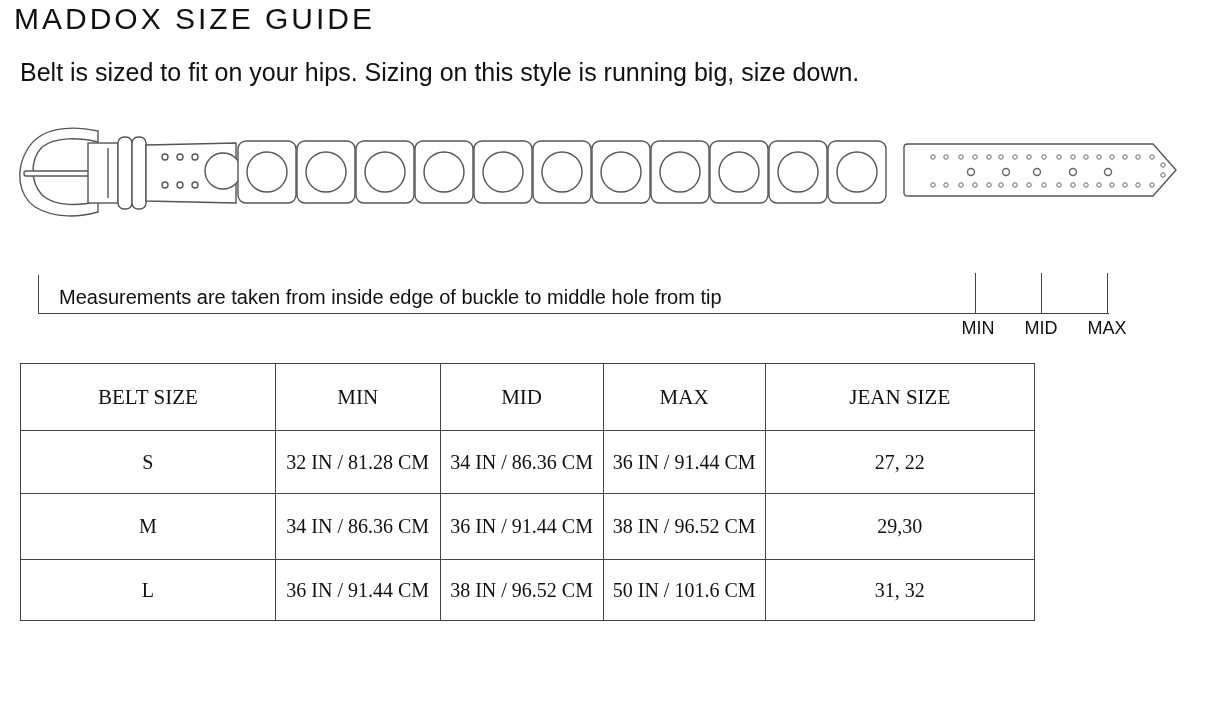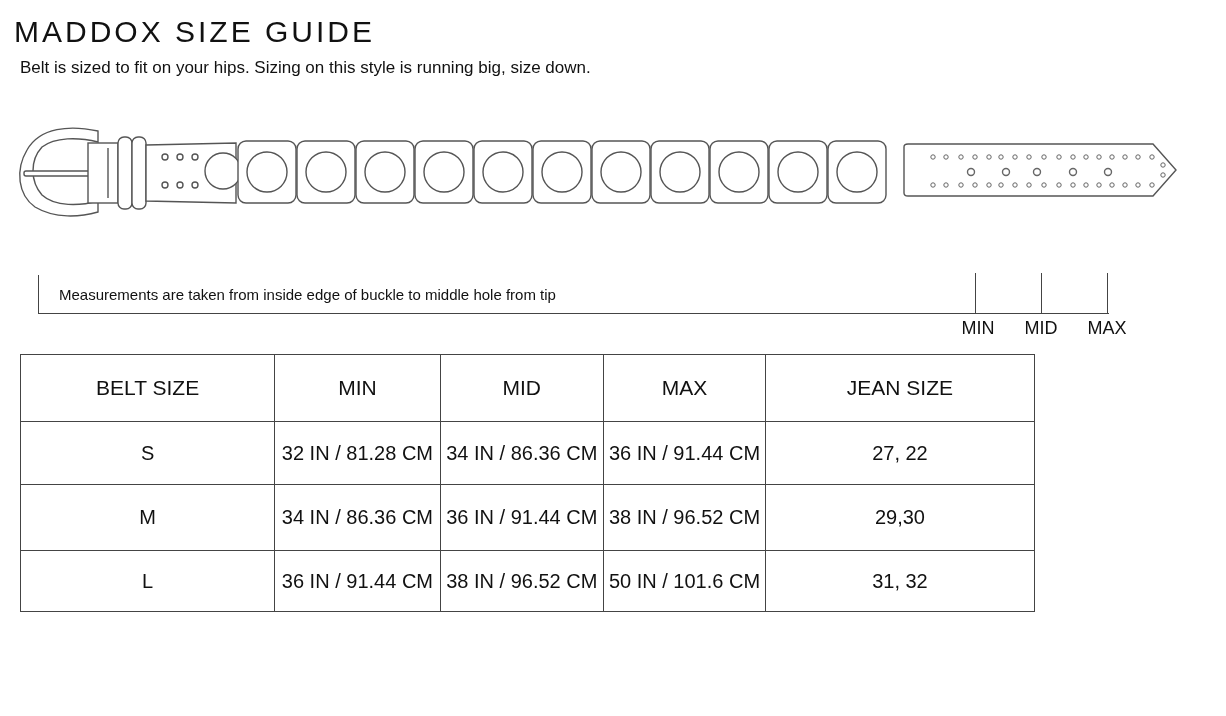--- a/index.html
+++ b/index.html
@@ -1,51 +1,51 @@
 <!DOCTYPE html>
 <html><head>
   <meta charset="utf-8">
   <style>
     html, body { margin: 0; padding: 0; background: #ffffff; }
     body {
       width: 1226px; height: 716px; position: relative; overflow: hidden;
       font-family: "DejaVu Sans", "Liberation Sans", sans-serif; color: #111;
     }
     .title {
-      position: absolute; left: 14px; top: 15px;
+      position: absolute; left: 14px; top: 2px;
       font-family: "Liberation Sans", sans-serif;
       font-size: 30px; letter-spacing: 3px; font-weight: 400; color: #111;
     }
     .subtitle {
       position: absolute; left: 20px; top: 58px;
       font-family: "Liberation Sans", sans-serif;
-      font-size: 17px; color: #111;
+      font-size: 25px; color: #111;
     }
     .belt {
       position: absolute; left: 0; top: 115px; width: 1226px; height: 115px;
     }
     .measure {
       position: absolute; left: 38px; top: 275px; width: 1070px; height: 38px;
       border-left: 1.3px solid #444; border-bottom: 1.3px solid #444;
     }
     .measure-note {
       position: absolute; left: 20px; top: 11px;
-      font-family: "Liberation Sans", sans-serif; font-size: 15px; color: #111;
+      font-family: "Liberation Sans", sans-serif; font-size: 20px; color: #111;
       white-space: nowrap;
     }
     .tick { position: absolute; bottom: 0; width: 0; height: 40px; border-left: 1.3px solid #444; }
     .tick-label {
       position: absolute; top: 318px;
       font-family: "Liberation Sans", sans-serif; font-size: 18px; color: #111;
       transform: translateX(-50%);
     }
     table.size-table {
-      position: absolute; left: 20px; top: 354px; width: 1015px;
+      position: absolute; left: 20px; top: 363px; width: 1015px;
       border-collapse: collapse;
-      font-family: Liberation Sans, sans-serif; font-size: 20px; color: #111;
+      font-family: Liberation Serif, serif; font-size: 20px; color: #111;
     }
     table.size-table th, table.size-table td {
       border: 1.3px solid #444; text-align: center; font-weight: 400; padding: 0;
     }
     table.size-table th { height: 66px; font-size: 21px; }
     table.size-table td { height: 62px; }
     table.size-table tr.row-m td { height: 65px; }
     table.size-table tr.row-l td { height: 60px; }
   </style>
 </head>

